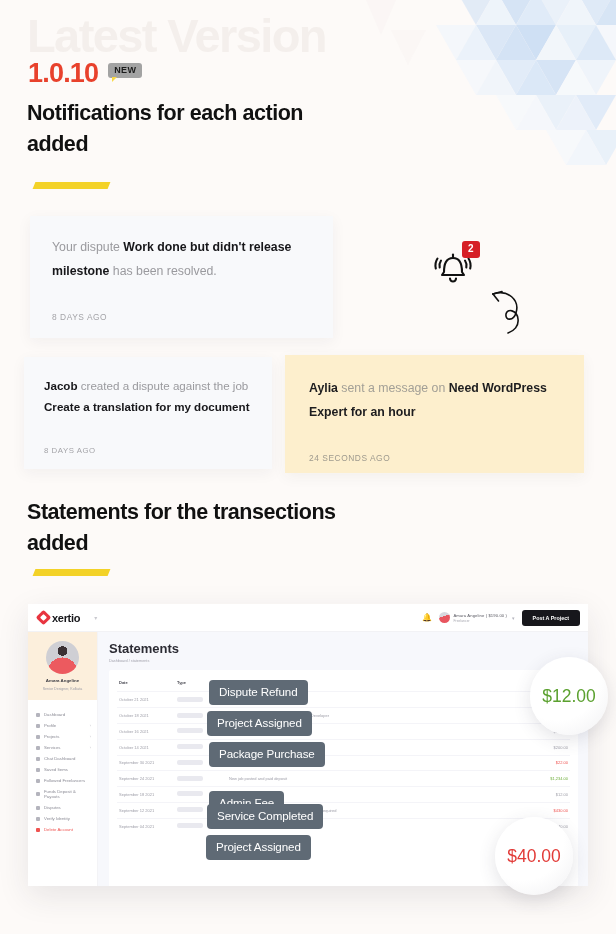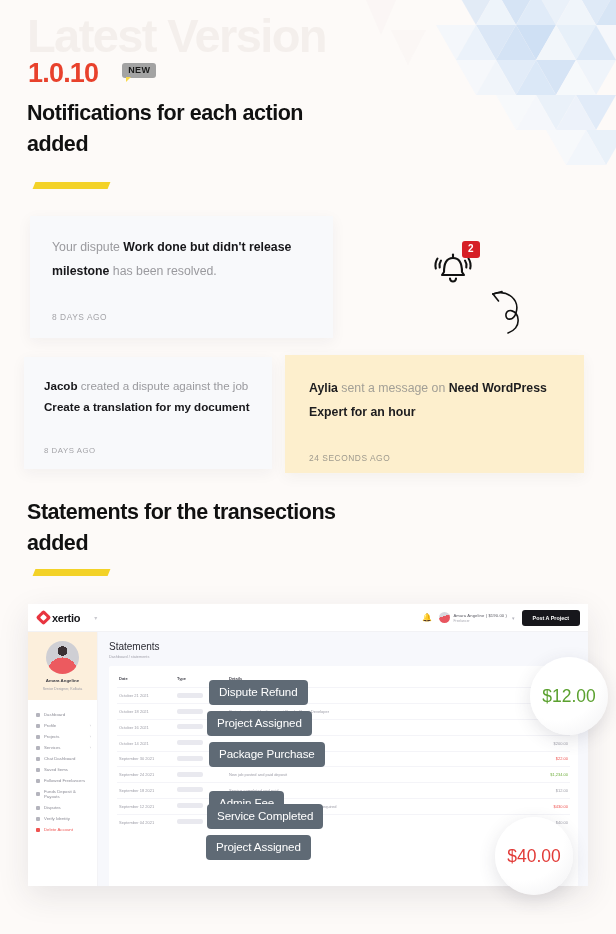--- a/index.html
+++ b/index.html
@@ -35,21 +35,21 @@
     color: #f4efec;
     line-height: 1;
     white-space: nowrap;
   }
 
   #version-row {
     position: absolute;
     left: 28px; top: 60px;
     display: flex;
     align-items: center;
-    gap: 24px;
+    gap: 10px;
   }
   #version-number {
     font-size: 27px;
     font-weight: 700;
     letter-spacing: -0.8px;
     color: #e8412c;
     line-height: 1;
   }
   #new-badge {
     position: relative;
@@ -307,22 +307,22 @@
   .dash-menu-item.danger { color: #ef5350; }
   .dash-menu-item.danger .mi-icon { background: #ef5350; }
 
   #dash-main {
     flex: 1;
     background: #f7f8fc;
     padding: 9px 10px 0 11px;
     position: relative;
   }
   #dash-main-title {
-    font-size: 10px;
-    font-weight: 400;
+    font-size: 13px;
+    font-weight: 700;
     color: #2c2c34;
     filter: blur(0.45px);
   }
   #dash-breadcrumb {
     margin-top: 3px;
     font-size: 3.8px;
     color: #a4a4ae;
     filter: blur(0.6px);
   }
   #dash-table {

